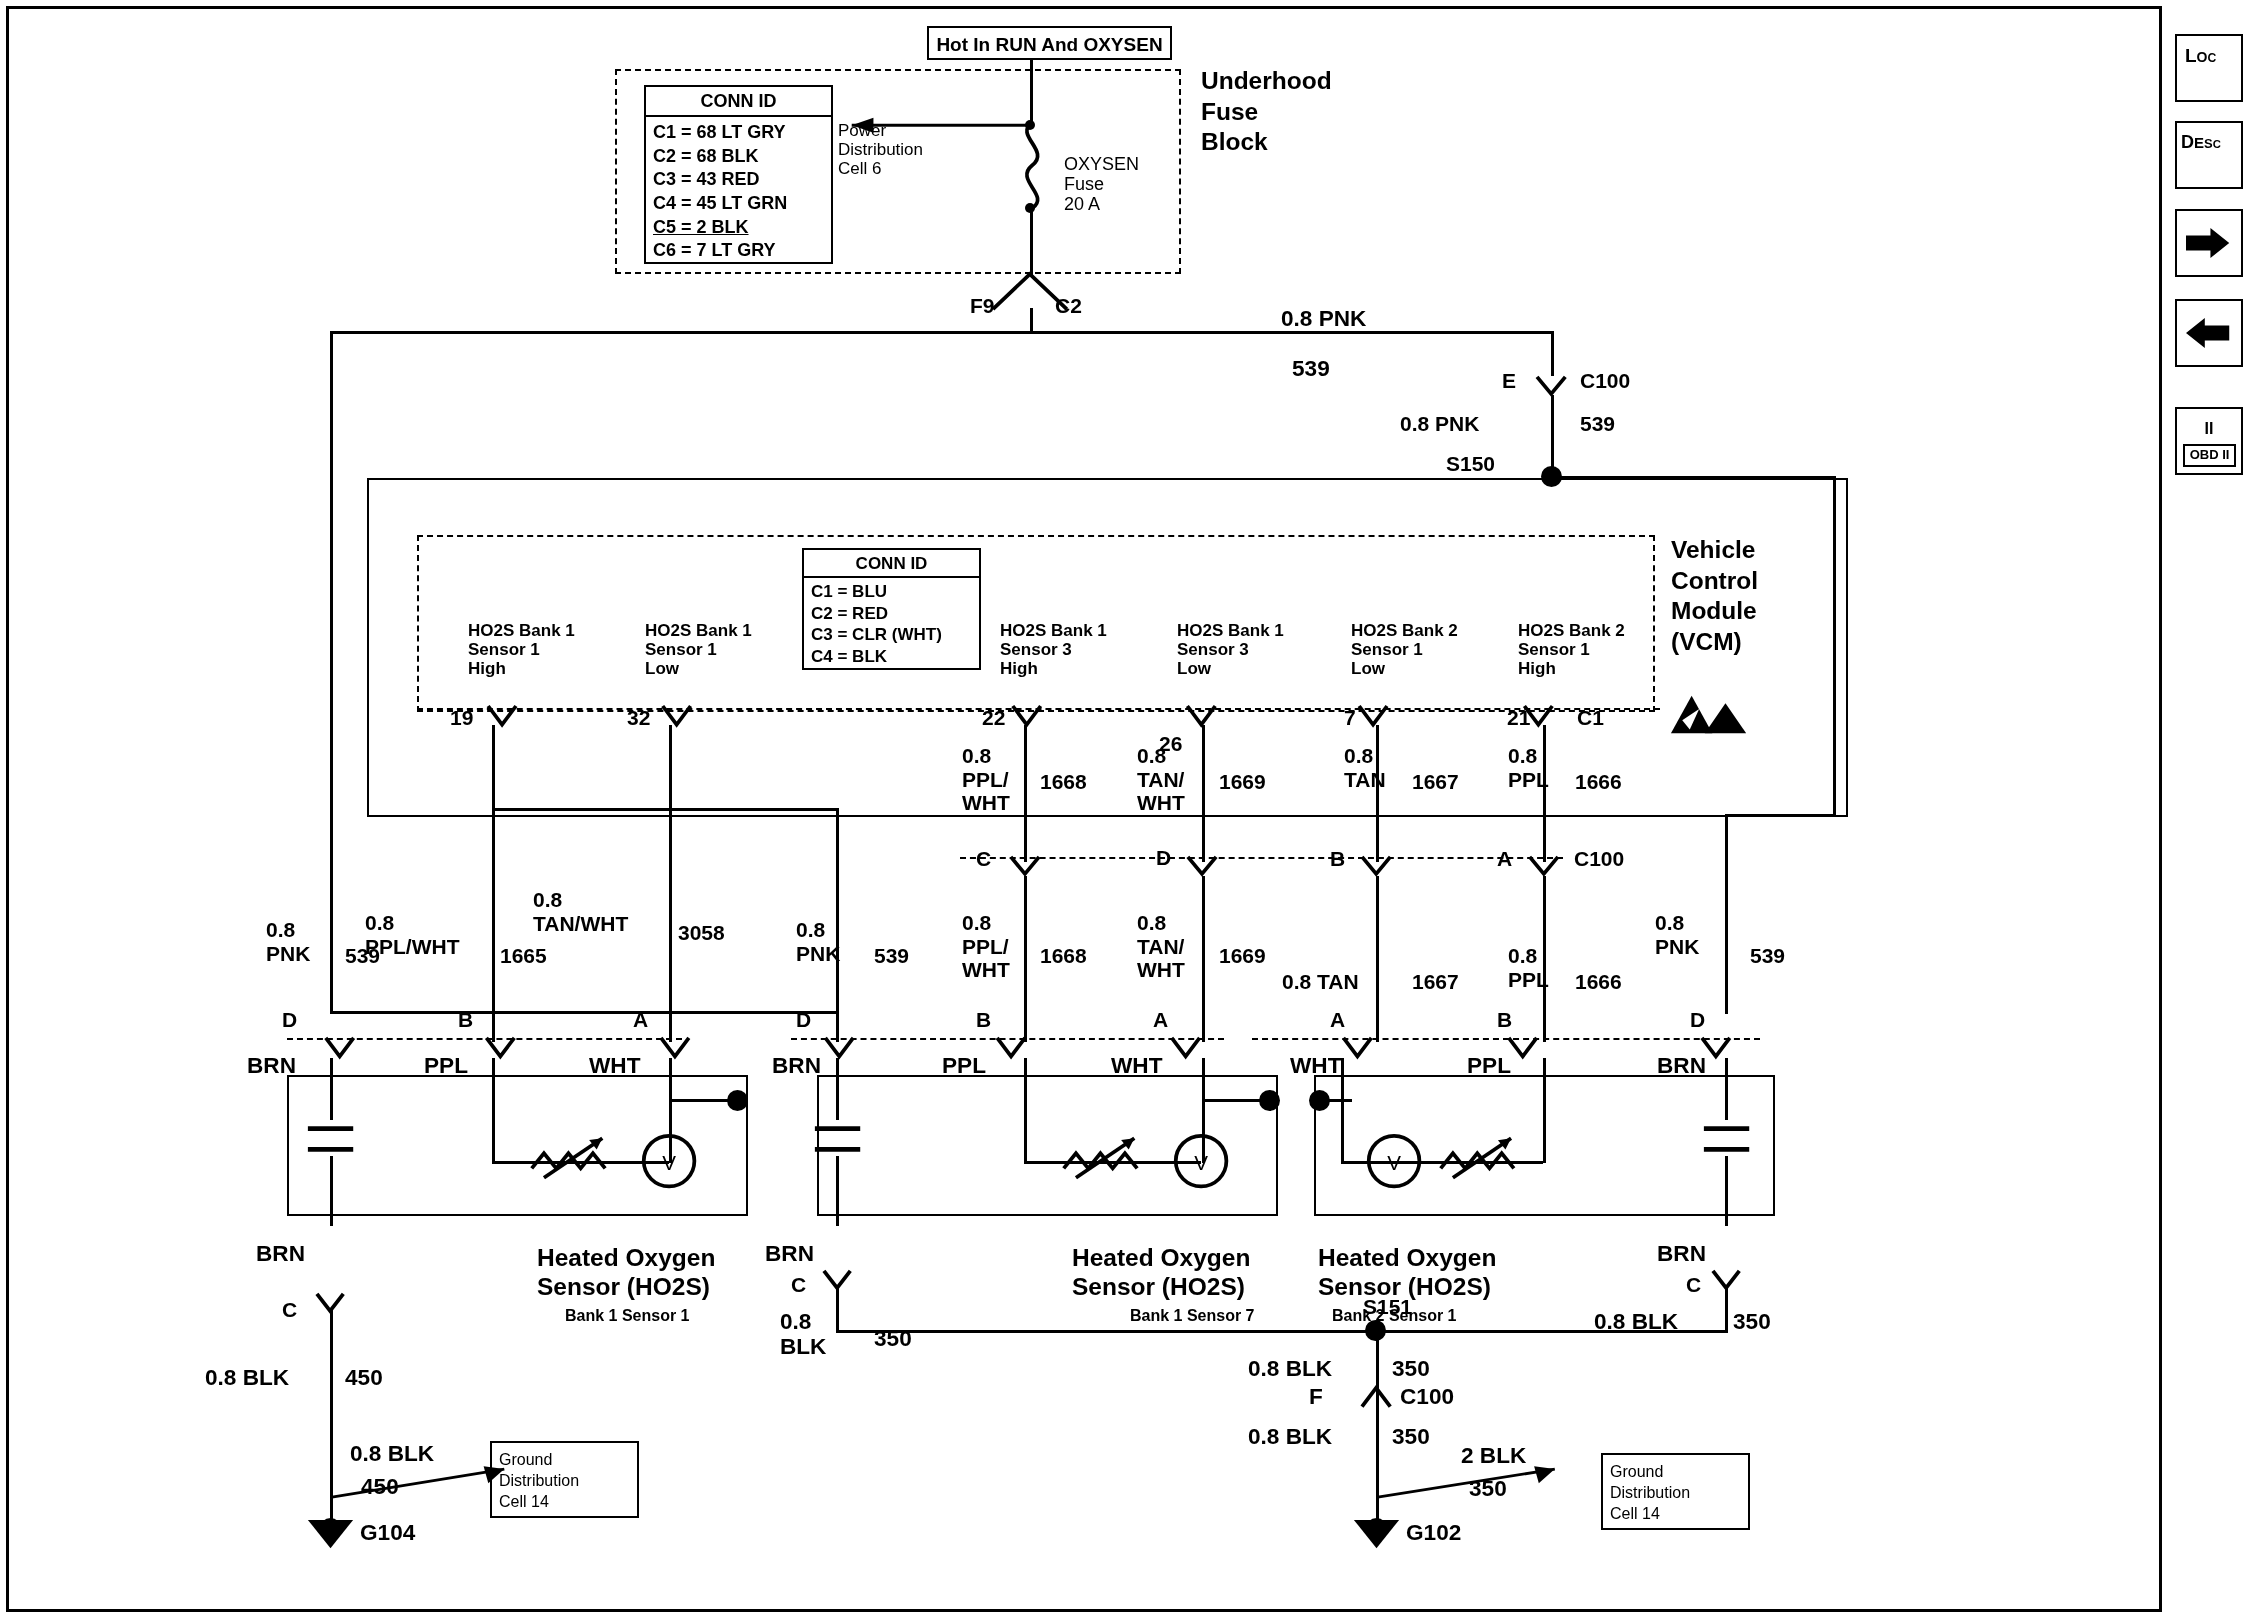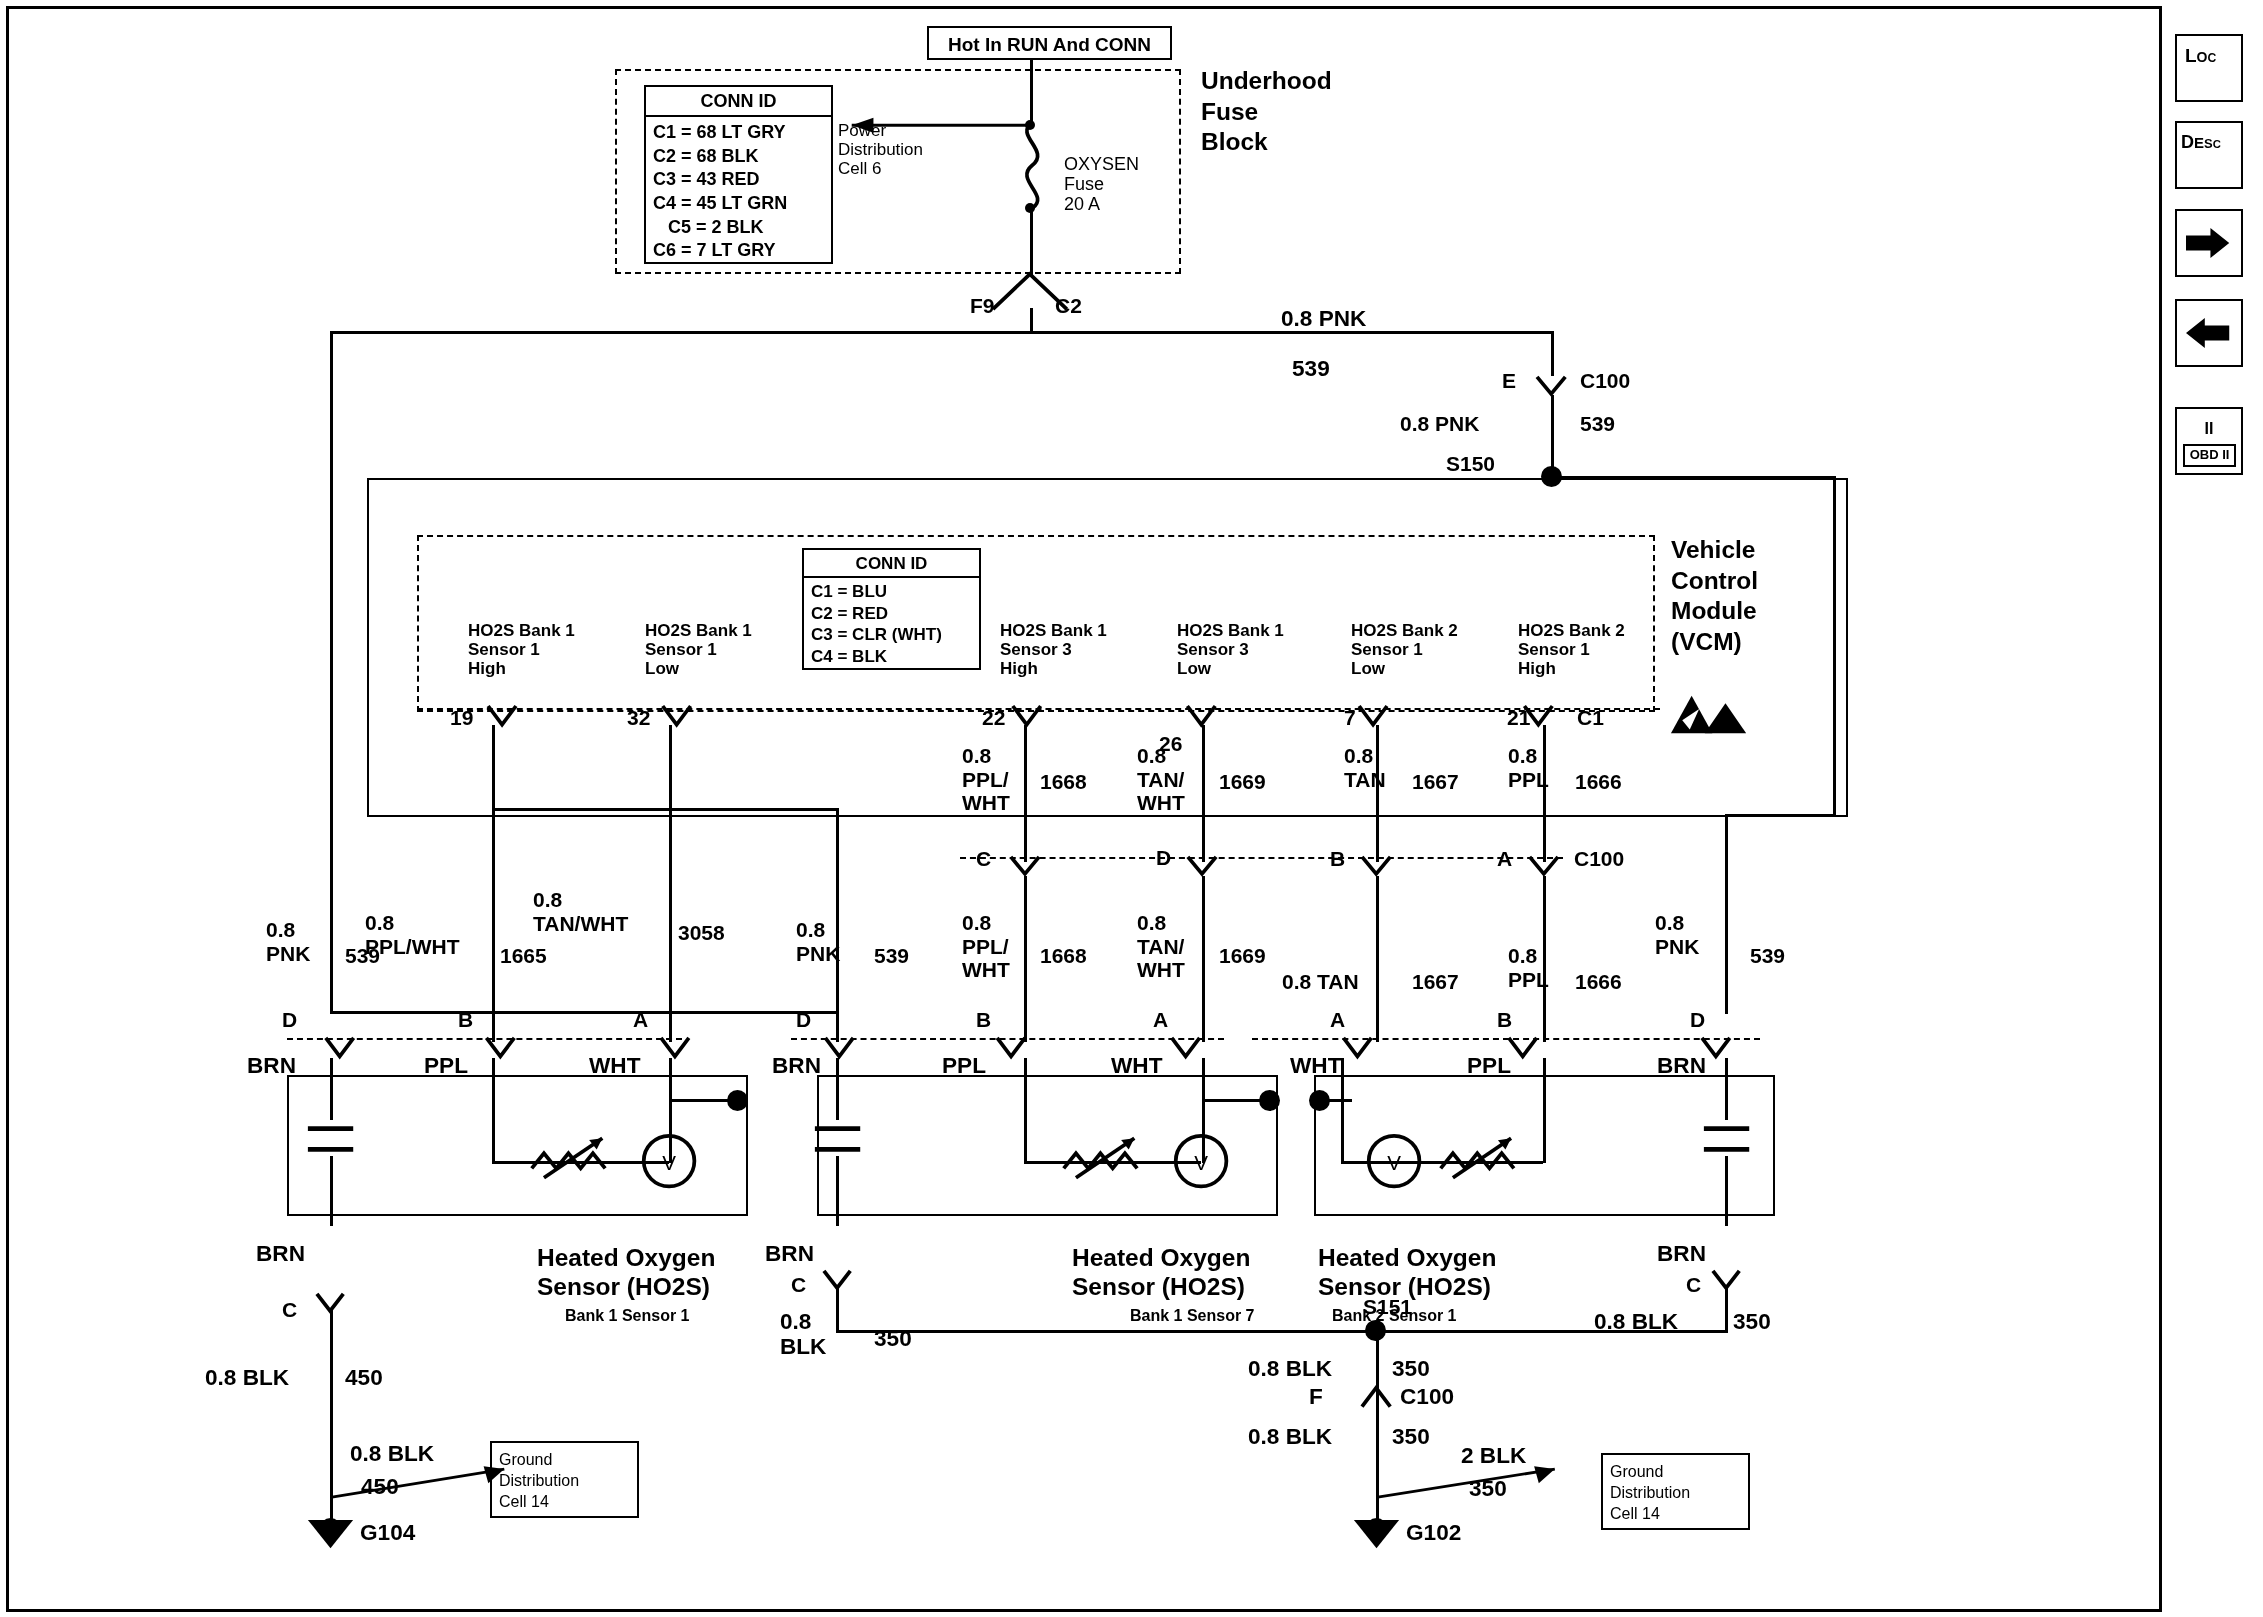--- a/index.html
+++ b/index.html
@@ -19,32 +19,32 @@
   svg{position:absolute;overflow:visible;}
 </style>
 </head>
 <body>
 
 <div id="root">
 
   <div class="frame" style="left:5.6px;top:5.6px;width:2156px;height:1606px;"></div>
 
   <div class="box" style="left:927px;top:26px;width:245px;height:34px;"></div>
-  <div class="txt bold ctr" style="left:927px;top:34px;width:245px;font-size:19px;">Hot In RUN And CONN</div>
+  <div class="txt bold ctr" style="left:927px;top:34px;width:245px;font-size:19px;">Hot In RUN And OXYSEN</div>
 
   <div class="dash" style="left:615px;top:69px;width:566px;height:205px;"></div>
 
   <div class="box" style="left:644px;top:85px;width:189px;height:179px;"></div>
   <div class="txt bold ctr" style="left:644px;top:91px;width:189px;font-size:18px;">CONN ID</div>
   <div class="hline" style="left:644px;top:115px;width:189px;height:1.9px;"></div>
   <div class="txt bold" style="left:653px;top:122px;font-size:18px;">C1 = 68 LT GRY</div>
   <div class="txt bold" style="left:653px;top:146px;font-size:18px;">C2 = 68 BLK</div>
   <div class="txt bold" style="left:653px;top:169px;font-size:18px;">C3 = 43 RED</div>
   <div class="txt bold" style="left:653px;top:193px;font-size:18px;">C4 = 45 LT GRN</div>
-  <div class="txt bold" style="left:668px;top:217px;font-size:18px;">C5 = 2 BLK</div>
+  <div class="txt bold" style="left:653px;top:217px;font-size:18px;text-decoration:underline;">C5 = 2 BLK</div>
   <div class="txt bold" style="left:653px;top:240px;font-size:18px;">C6 = 7 LT GRY</div>
 
   <div class="txt" style="left:838px;top:121px;font-size:17px;">Power
 Distribution
 Cell 6</div>
   <svg style="left:847px;top:111px;width:217px;height:38px;" viewBox="0 0 230 40" width="217" height="38">
     <line x1="5" y1="15" x2="195" y2="15" stroke="#000" stroke-width="3"></line>
     <polygon points="5,15 28,7 28,23" fill="#000"></polygon>
   </svg>
 

